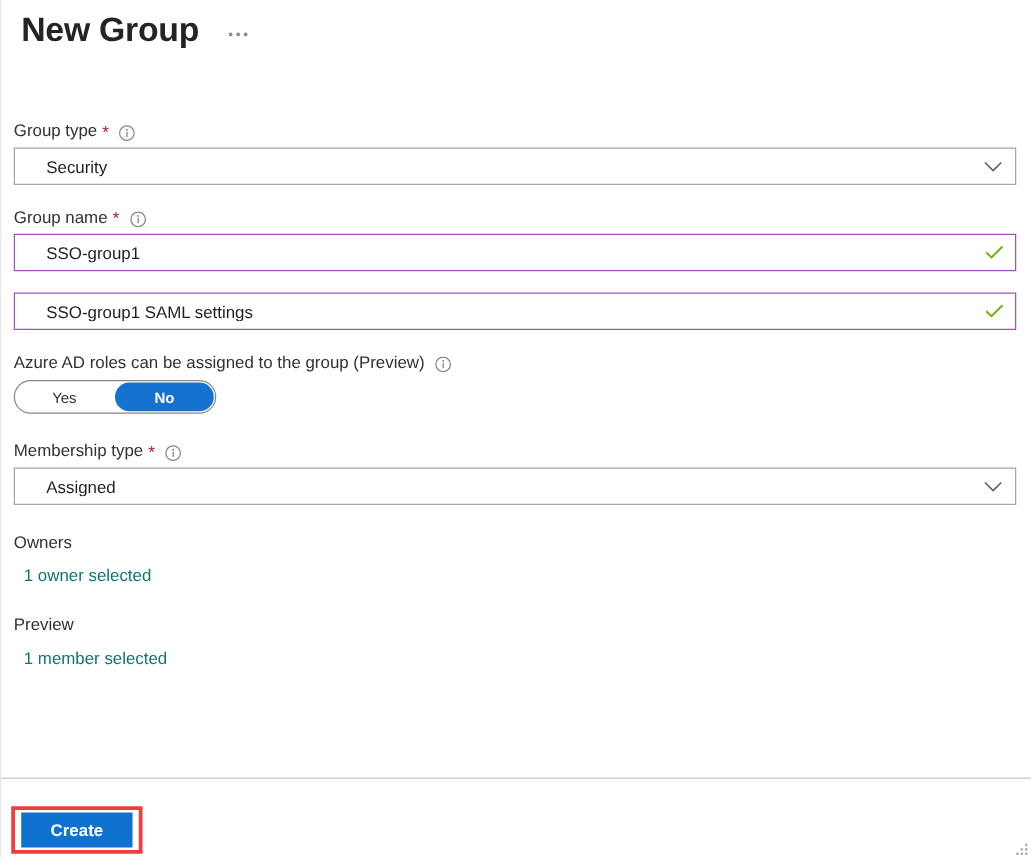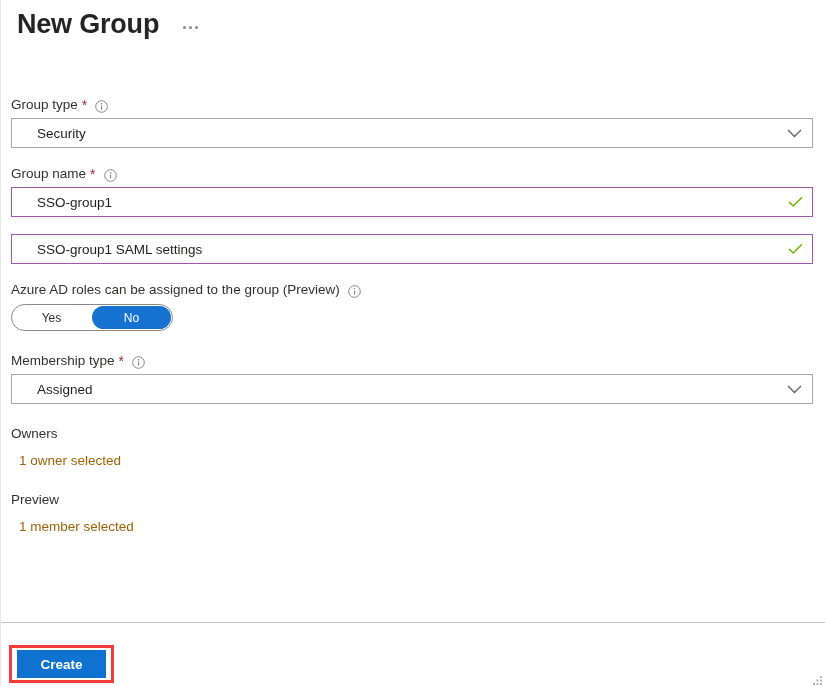--- a/index.html
+++ b/index.html
@@ -159,37 +159,37 @@
     justify-content: center;
     font-size: 12px;
     color: #323130;
     border-radius: 14px;
     box-sizing: border-box;
     user-select: none;
   }
   .toggle-opt.on {
     background: #1672d0;
     color: #ffffff;
-    font-weight: 400;
+    font-weight: 700;
     margin: 1px;
     height: calc(100% - 2px);
   }
 
   
   .section-label {
     font-size: 13.5px;
     color: #323130;
     padding: 0 10px;
     line-height: 18px;
   }
   .link {
     display: inline-block;
     margin: 9px 0 0 18px;
     font-size: 13.5px;
-    color: #a16207;
+    color: #0f766e;
     cursor: pointer;
     line-height: 18px;
   }
 
   
   .divider {
     position: absolute;
     left: 0;
     top: 622px;
     width: 825px;

